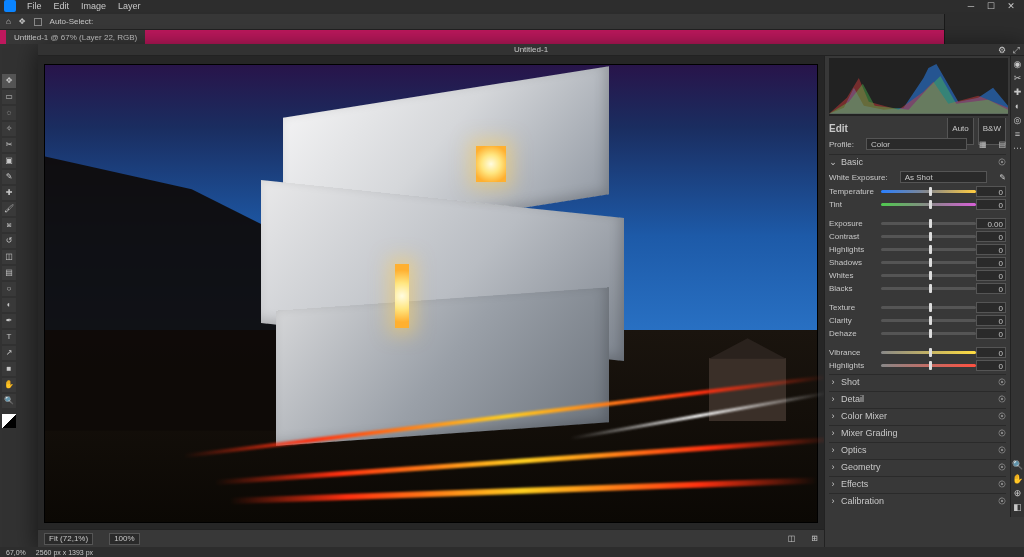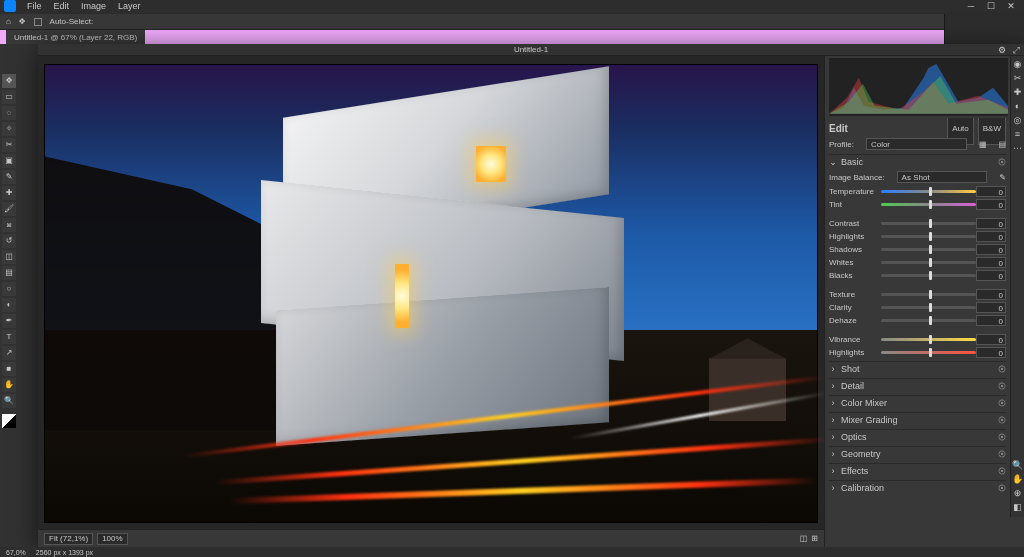--- a/index.html
+++ b/index.html
@@ -10,21 +10,21 @@
 .menubar .logo { width: 12px; height: 12px; background: #0a84ff; border-radius: 2px; margin-right: 4px; }
 .menubar .menu-item { padding: 1px 5px; cursor: pointer; }
 .menubar .window-ctrl { margin-left: auto; display: flex; gap: 2px; }
 .menubar .wc { width: 18px; height: 11px; display: flex; align-items: center; justify-content: center; cursor: pointer; }
 
 
 .optionsbar { height: 16px; background: #383838; display: flex; align-items: center; padding: 0 6px; gap: 8px; font-size: 8px; border-bottom: 1px solid #222; }
 .optionsbar .chk { width: 8px; height: 8px; border: 1px solid #888; display: inline-block; }
 
 
-.doc-tab-bar { height: 14px; background: #f0abfc; display: flex; align-items: center; padding: 0 6px; font-size: 8px; text-align: center; }
+.doc-tab-bar { height: 14px; background: #be185d; display: flex; align-items: center; padding: 0 6px; font-size: 8px; text-align: center; }
 .doc-tab { background: #383838; padding: 1px 8px; height: 100%; display: flex; align-items: center; }
 
 
 .main { position: absolute; top: 44px; bottom: 10px; left: 0; right: 0; display: flex; }
 
 
 .tools-col { position: absolute; left: 2px; top: 74px; width: 14px; display: flex; flex-direction: column; gap: 2px; }
 .tool { width: 14px; height: 14px; background: #3a3a3a; display: flex; align-items: center; justify-content: center; cursor: pointer; font-size: 8px; line-height: 1; }
 .tool.active { background: #555; }
 
@@ -52,21 +52,21 @@
 .wg1 { left: 58%; top: 15%; width: 8%; height: 10%; }
 .wg2 { left: 36%; top: 48%; width: 4%; height: 18%; }
 .streak { position: absolute; height: 5px; background: linear-gradient(90deg,rgba(255,0,0,0),#ff3010 20%,#ffd020 50%,#ff3010 80%,rgba(255,0,0,0)); filter: blur(1px); transform-origin: left; }
 .streak.s1 { left: 22%; bottom: 8%; width: 80%; transform: rotate(-4deg); }
 .streak.s2 { left: 18%; bottom: 14%; width: 84%; transform: rotate(-7deg); height: 4px; }
 .streak.s3 { left: 24%; bottom: 4%; width: 76%; transform: rotate(-2deg); height: 6px; }
 .streak.s4 { left: 68%; bottom: 18%; width: 34%; transform: rotate(-10deg); height: 3px; background: linear-gradient(90deg,rgba(255,255,255,0),#fff,rgba(255,255,255,0)); }
 .house-right { position: absolute; right: 4%; bottom: 22%; width: 10%; height: 14%; background: #3a2f28; }
 .house-right::before { content:""; position: absolute; top:-30%; left:0; right:0; height:32%; background:#2a221d; clip-path: polygon(0 100%,50% 0,100% 100%); }
 
-.canvas-footer { height: 18px; background: #383838; display: flex; align-items: center; padding: 0 6px; gap: 4px; font-size: 8px; border-top: 1px solid #222; }
+.canvas-footer { height: 18px; background: #383838; display: flex; align-items: center; padding: 0 6px; gap: 16px; font-size: 8px; border-top: 1px solid #222; }
 .zoom-sel { background: #2a2a2a; border: 1px solid #555; padding: 0 4px; height: 12px; display: flex; align-items: center; cursor: pointer; }
 
 
 .cr-right { width: 200px; background: #383838; border-left: 1px solid #222; display: flex; flex-direction: column; overflow: hidden; }
 .thin-tools { width: 14px; position: absolute; right: 0; top: 12px; bottom: 30px; background: #333; border-left: 1px solid #222; display: flex; flex-direction: column; gap: 4px; padding: 4px 0; align-items: center; }
 .thin-tools .tt { width: 10px; height: 10px; cursor: pointer; font-size: 9px; line-height: 1; text-align: center; }
 
 .histogram { height: 58px; margin: 2px 16px 2px 4px; background: #222; position: relative; }
 .histogram svg { position: absolute; inset: 0; }
 
@@ -230,21 +230,21 @@
             <span>▤</span>
           </div>
 
           <div class="section">
             <div class="section-head">
               <span class="chev">⌄</span>
               <span>Basic</span>
               <span class="eye">⦿</span>
             </div>
             <div class="profile-row">
-              <span>Image Balance:</span>
+              <span>White Exposure:</span>
               <div class="sel">As Shot</div>
               <span>✎</span>
             </div>
             <div id="sliders-wb">
                 <div class="slider-row">
                   <span class="lbl">Temperature</span>
                   <div class="track temp">
                     <div class="thumb" style="left:50%"></div>
                   </div>
                   <span class="val">0</span>
@@ -253,20 +253,27 @@
                   <span class="lbl">Tint</span>
                   <div class="track tint">
                     <div class="thumb" style="left:50%"></div>
                   </div>
                   <span class="val">0</span>
                 </div>
               </div>
             <div style="height:6px"></div>
             <div id="sliders-tone">
                 <div class="slider-row">
+                  <span class="lbl">Exposure</span>
+                  <div class="track">
+                    <div class="thumb" style="left:50%"></div>
+                  </div>
+                  <span class="val">0.00</span>
+                </div>
+                <div class="slider-row">
                   <span class="lbl">Contrast</span>
                   <div class="track">
                     <div class="thumb" style="left:50%"></div>
                   </div>
                   <span class="val">0</span>
                 </div>
                 <div class="slider-row">
                   <span class="lbl">Highlights</span>
                   <div class="track">
                     <div class="thumb" style="left:50%"></div>

